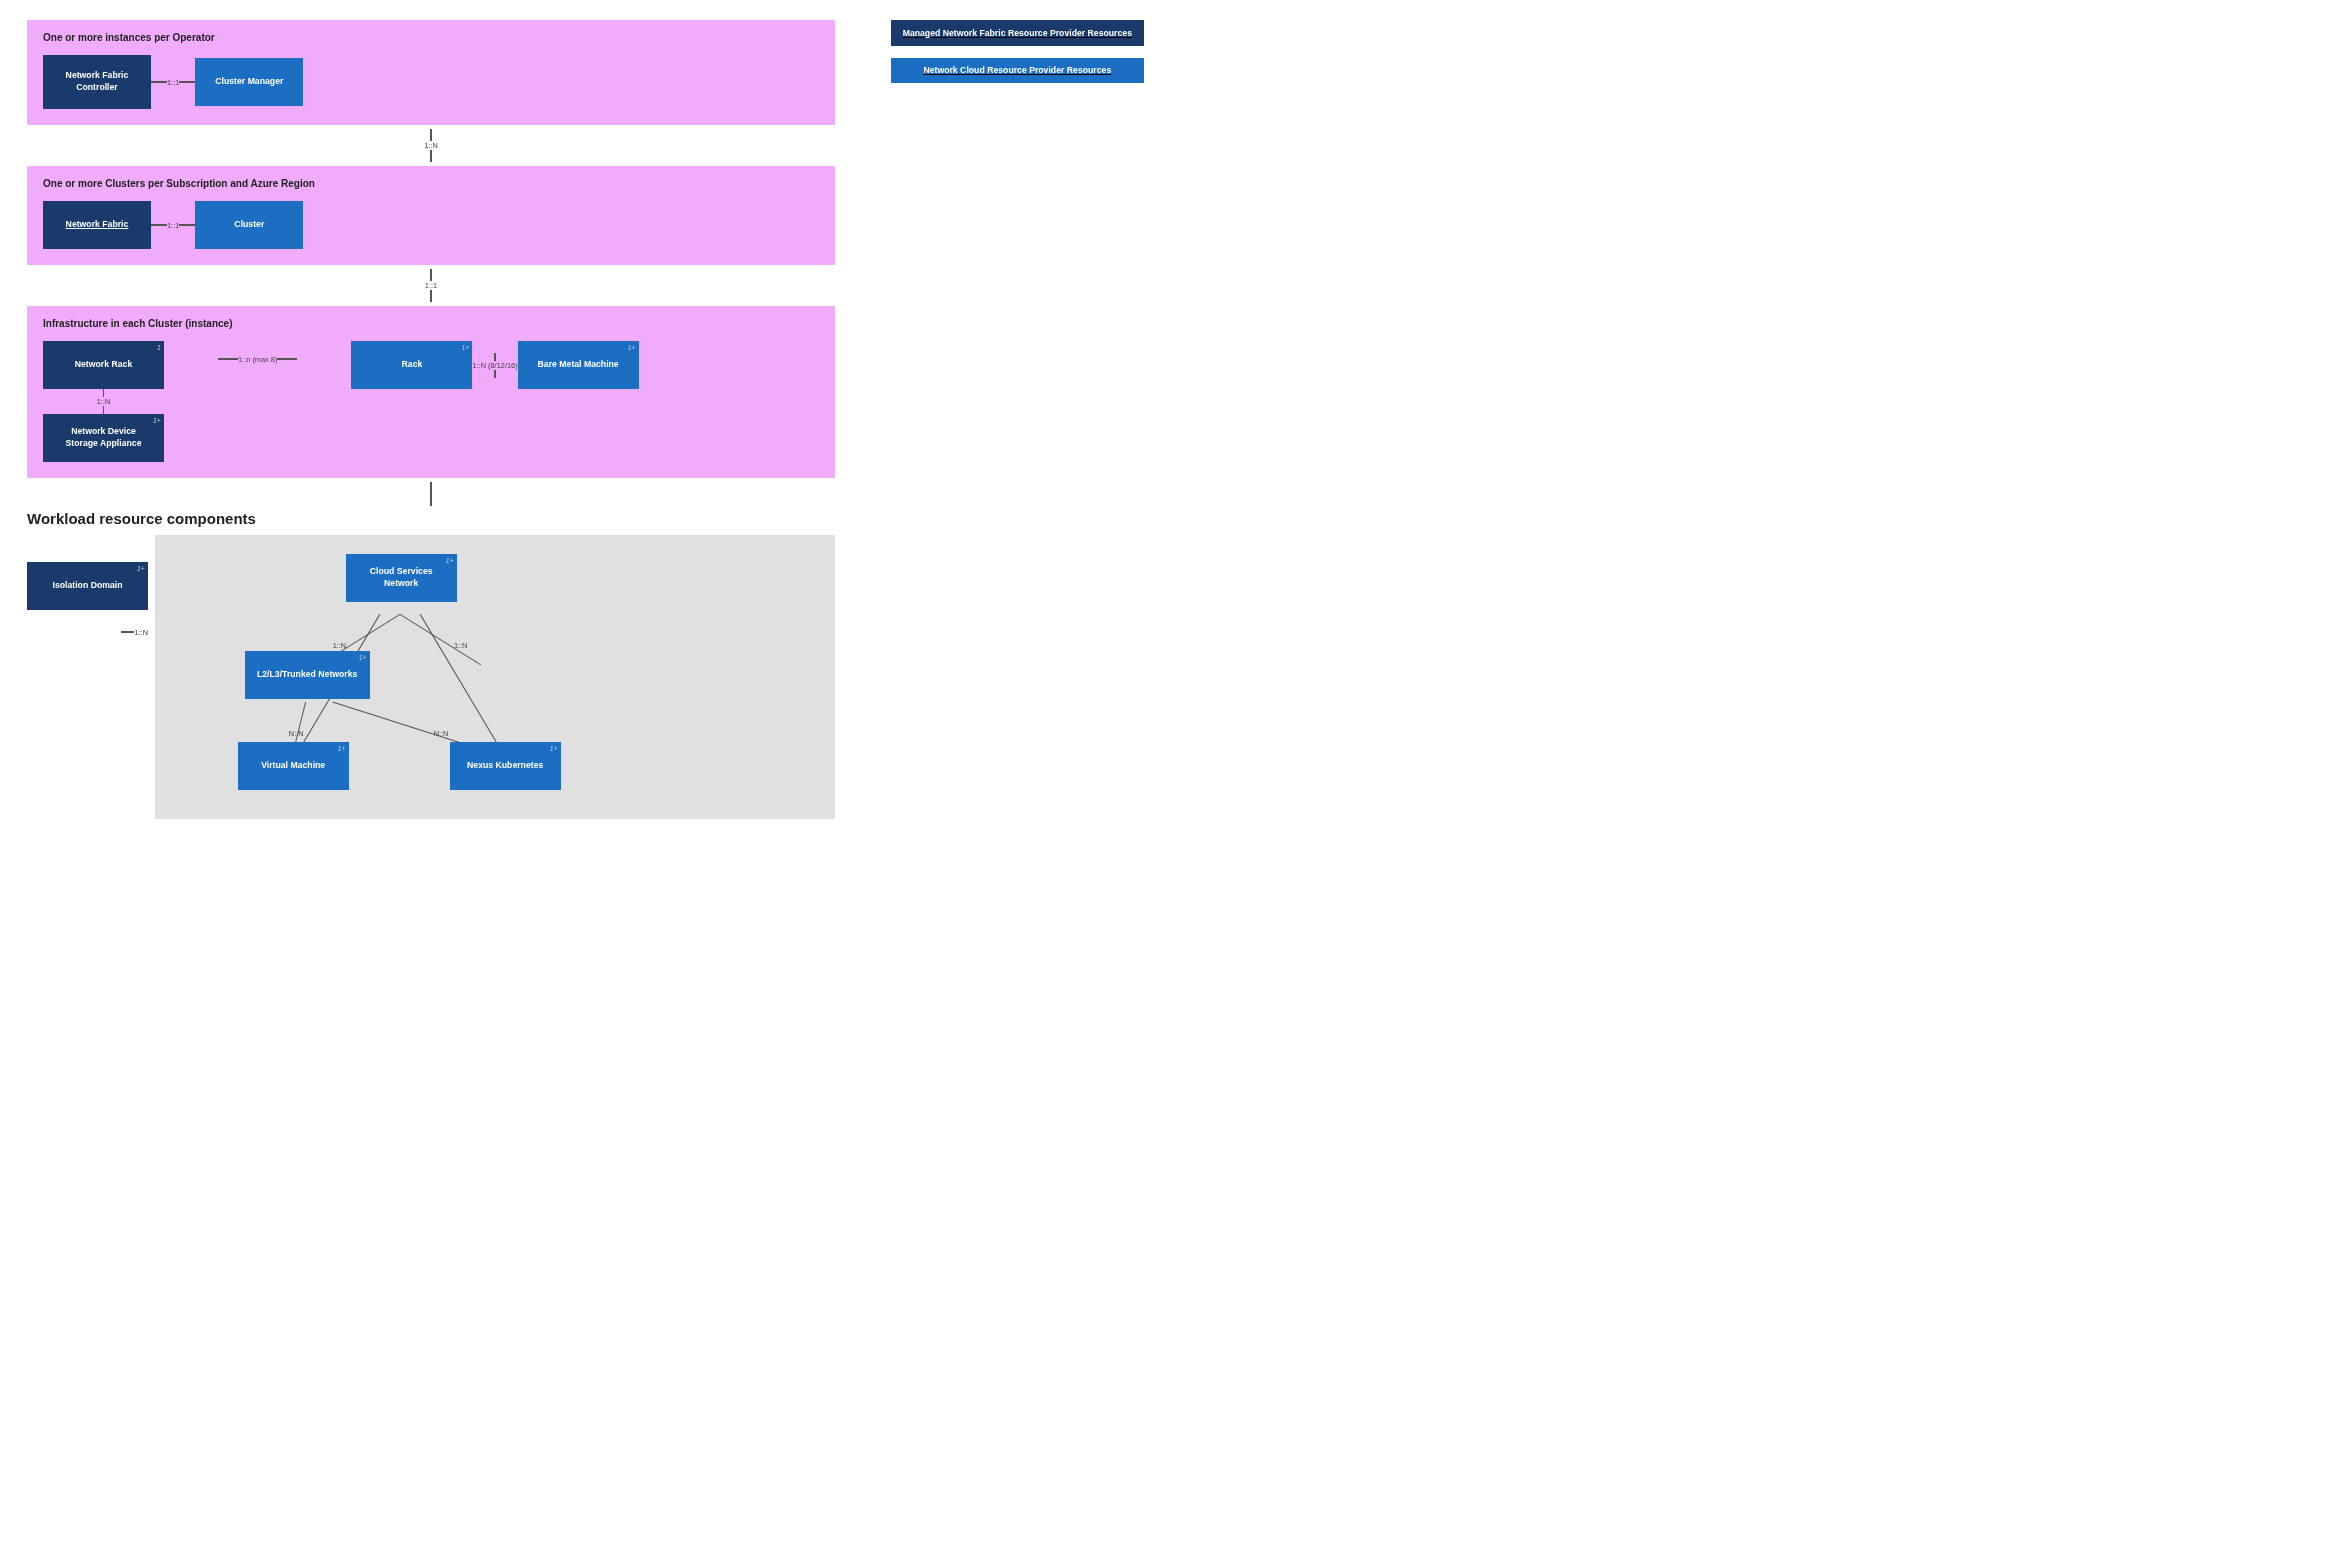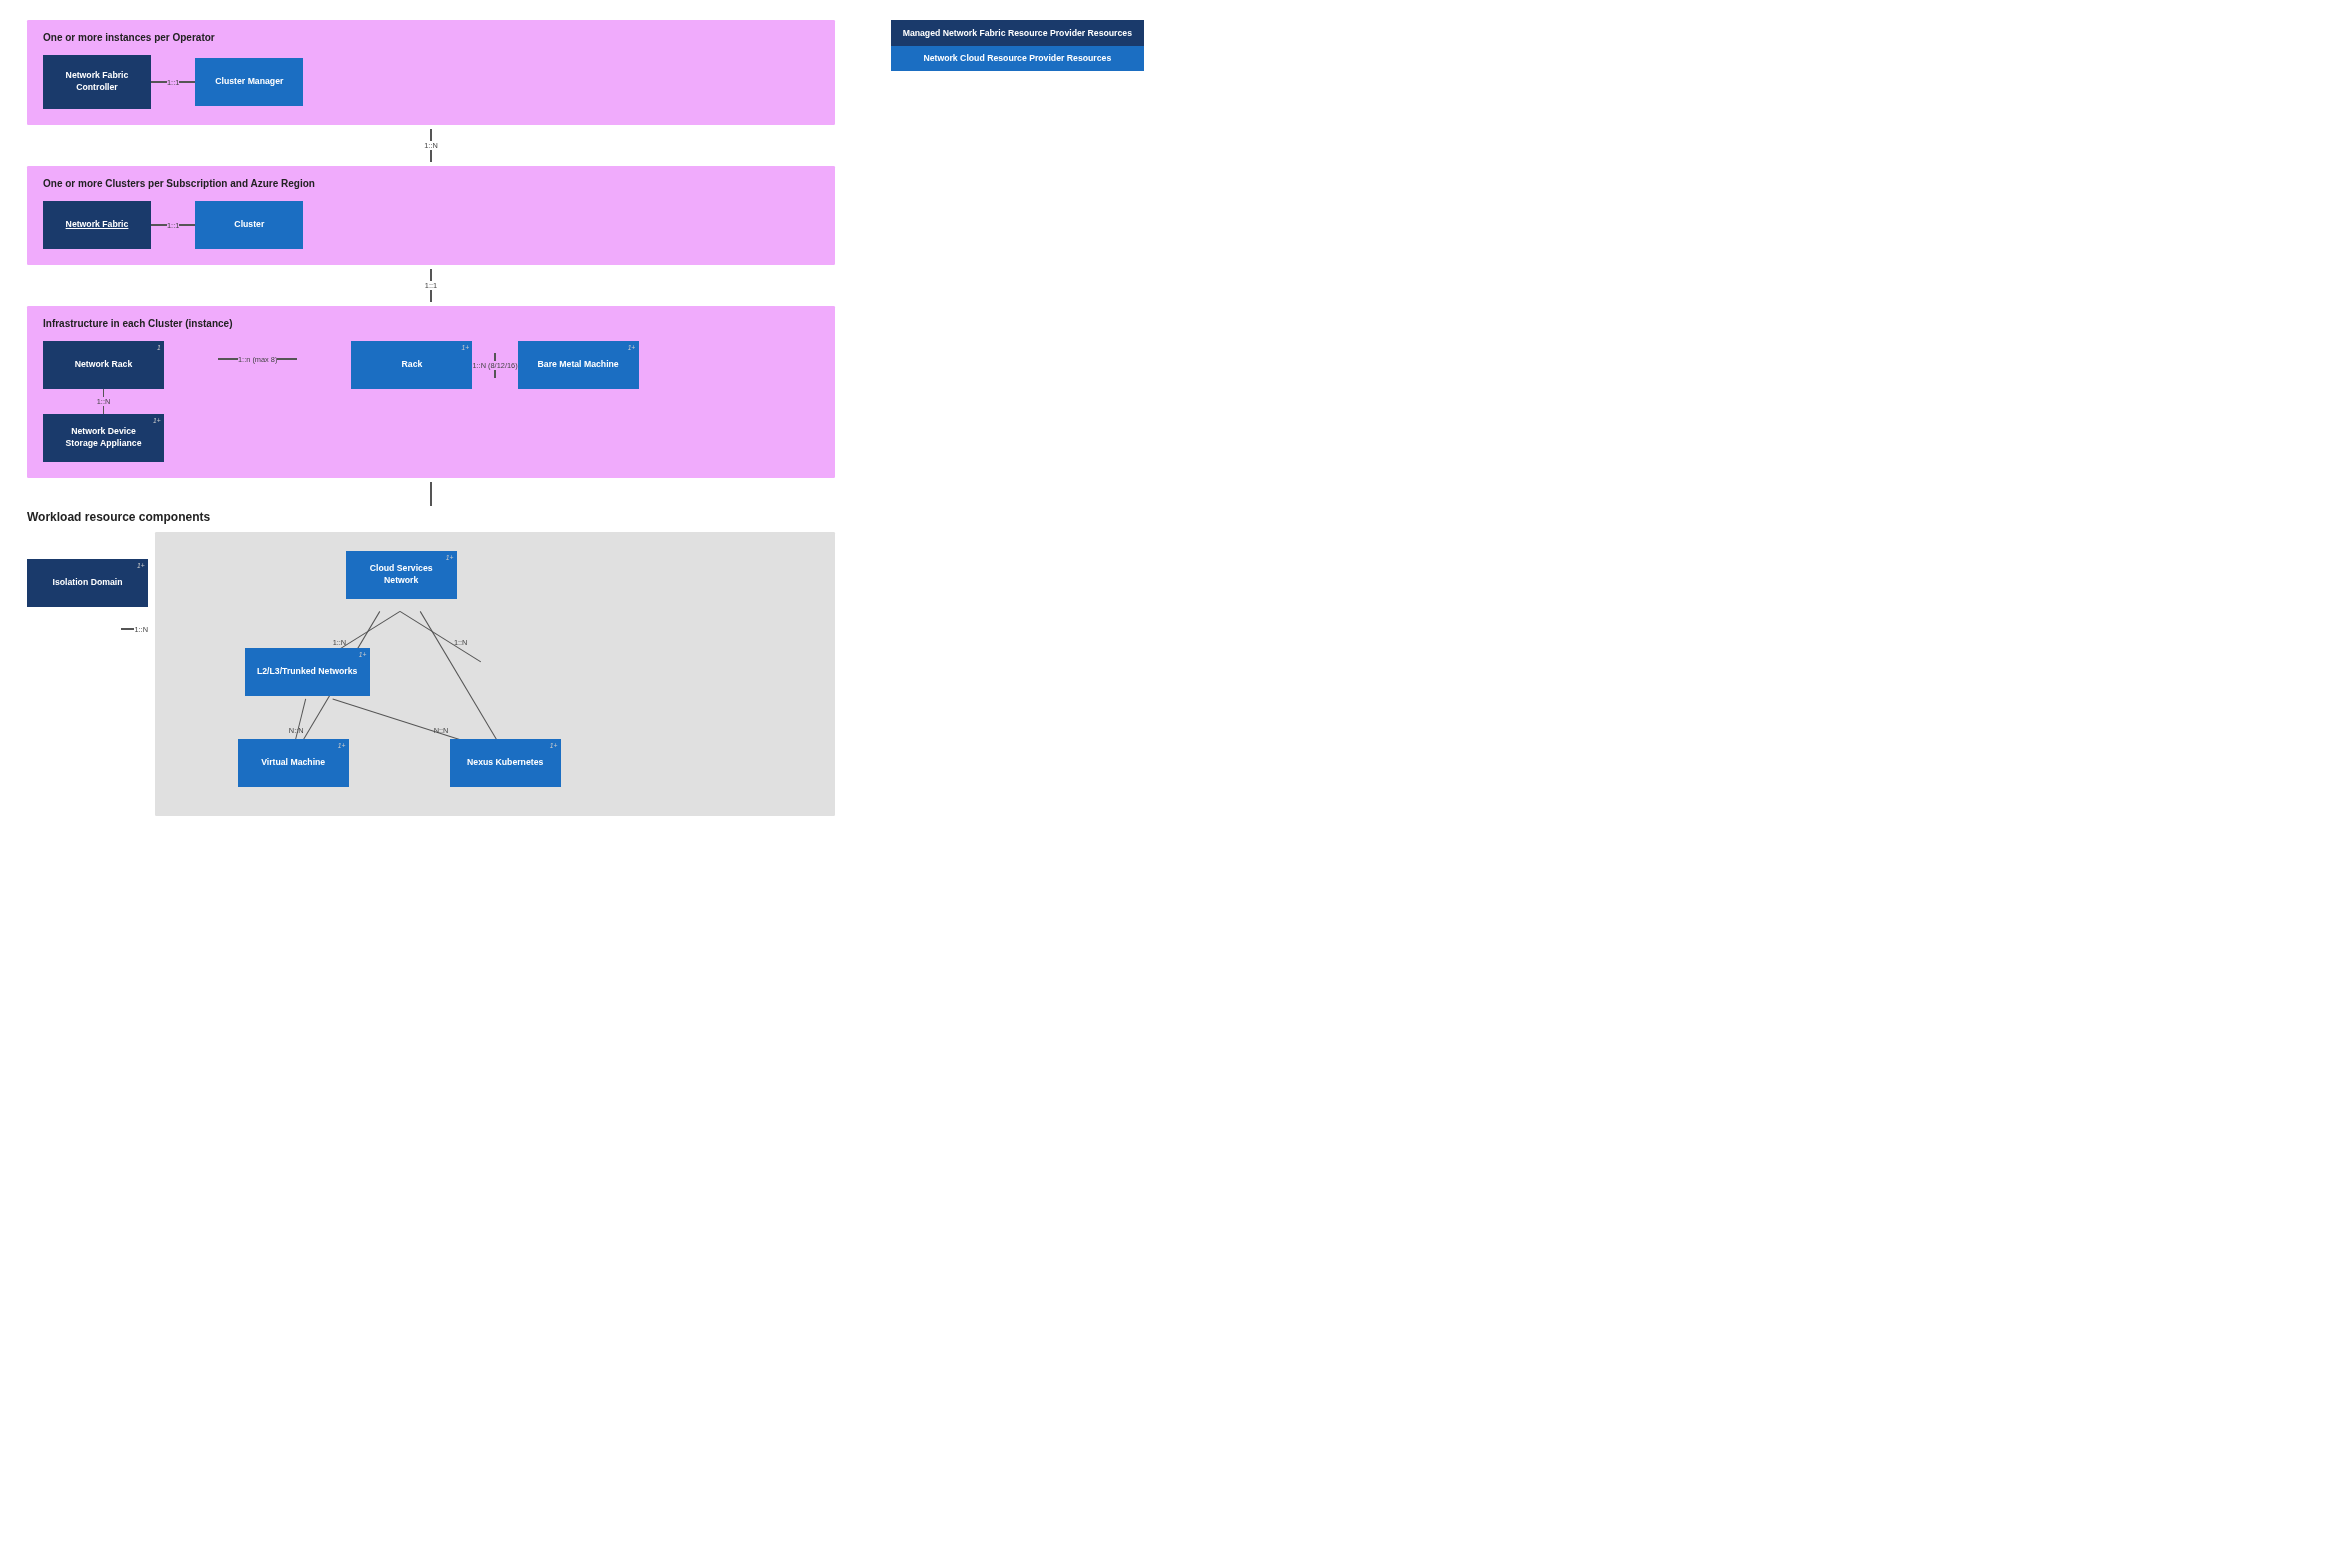--- a/index.html
+++ b/index.html
@@ -17,21 +17,22 @@
       position: relative;
     }
 
     
     .legend {
       position: absolute;
       top: 20px;
       right: 27px;
       display: flex;
       flex-direction: column;
-      gap: 0;
+      gap: 12px;
+      text-decoration: underline;
     }
 
     .legend-item {
       padding: 6.7px 12px;
       font-size: 8.7px;
       font-weight: 600;
       color: #fff;
       text-align: center;
       line-height: 1.4;
       min-width: 135px;
@@ -231,21 +232,21 @@
         </div>
 
       </div>
     </div>
 
     <div class="between-sections">
       <div style="width:1.3px;height:24px;background:#555;"></div>
     </div>
 
     <div style="position:relative;">
-      <div style="font-size:12px;font-weight:600;color:#222;margin-bottom:8px;">Workload resource components</div>
+      <div style="font-size:15px;font-weight:600;color:#222;margin-bottom:8px;">Workload resource components</div>
 
       <div style="display:flex;align-items:flex-start;gap:0;">
 
         <div style="display:flex;flex-direction:column;align-items:center;padding-top:27px;margin-right:0;">
           <div class="resource-box resource-dark" style="width:121px;height:48px;">
             <span class="badge">1+</span>
             <span>Isolation Domain</span>
           </div>
 
           <div style="display:flex;align-items:center;align-self:flex-end;margin-top:17.5px;">

